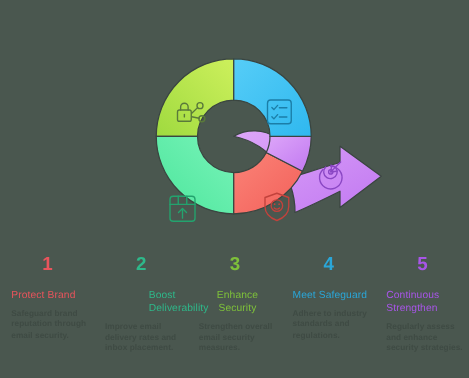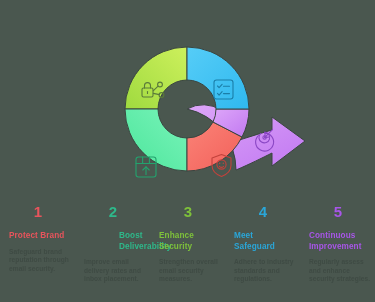--- a/index.html
+++ b/index.html
@@ -37,21 +37,21 @@
     font-size:15px;
     font-weight:bold;
     text-align:center;
     width:58px;
     line-height:16px;
     margin-bottom:11px;
     letter-spacing:0px;
   }
   .step-title {
     font-size:8.2px;
-    font-weight:bold;
+    font-weight:normal;
     line-height:10.5px;
     margin-bottom:6px;
     letter-spacing:.1px;
   }
   .step-desc {
     font-size:6.6px;
     line-height:8.6px;
     color:#3f4b44;
     font-weight:bold;
     letter-spacing:.05px;
@@ -168,30 +168,30 @@
     </div>
 
     <div class="step">
       <div class="step-num" style="color: rgb(46, 184, 138);">2</div>
       <div class="step-title" style="color: rgb(46, 184, 138); margin-left: 35px;">Boost Deliverability</div>
       <div class="step-desc">Improve email delivery rates and inbox placement.</div>
     </div>
 
     <div class="step">
       <div class="step-num" style="color: rgb(126, 193, 58);">3</div>
-      <div class="step-title" style="color: rgb(126, 193, 58);">Enhance Security</div>
+      <div class="step-title" style="color: rgb(126, 193, 58); text-align: center;">Enhance Security</div>
       <div class="step-desc">Strengthen overall email security measures.</div>
     </div>
 
     <div class="step">
       <div class="step-num" style="color: rgb(42, 166, 216);">4</div>
       <div class="step-title" style="color: rgb(42, 166, 216);">Meet Safeguard</div>
       <div class="step-desc">Adhere to industry standards and regulations.</div>
     </div>
 
     <div class="step">
       <div class="step-num" style="color: rgb(168, 85, 232);">5</div>
-      <div class="step-title" style="color: rgb(168, 85, 232);">Continuous Improvement</div>
+      <div class="step-title" style="color: rgb(168, 85, 232);">Continuous Strengthen</div>
       <div class="step-desc">Regularly assess and enhance security strategies.</div>
     </div>
 
   </div>
 </div>
 
 </body></html>

